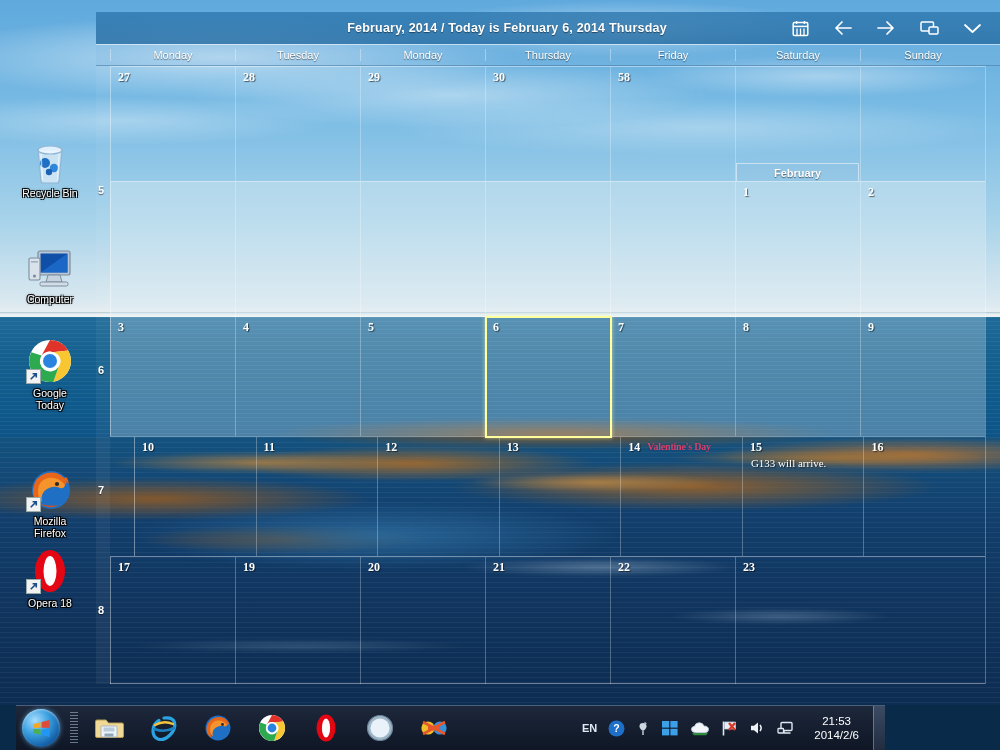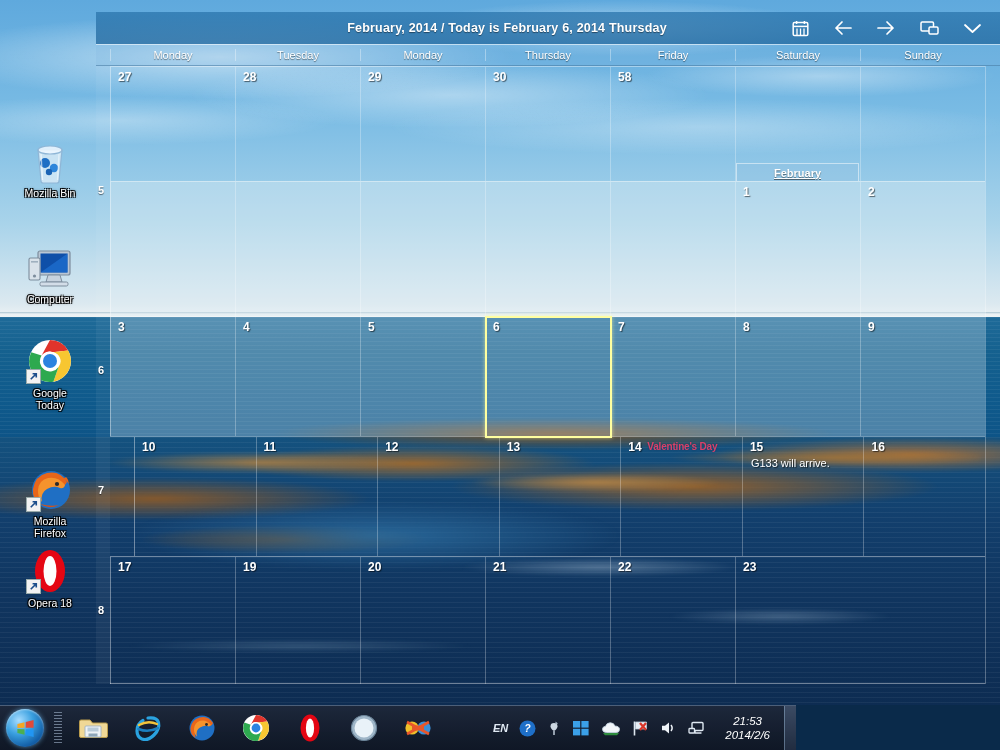--- a/index.html
+++ b/index.html
@@ -132,20 +132,21 @@
     position:absolute; left:2px; font-size:11px; font-weight:bold; color:#ffffff;
     text-shadow:0 1px 1px rgba(0,0,0,.55);
   }
   .grid-area { position:relative; flex:1; }
 
   .wrow { position:absolute; left:0; width:875px; display:flex;
           border-top:1px solid rgba(255,255,255,.40); }
   .wrow .cell {
     width:125px; height:100%; position:relative;
     border-left:1px solid rgba(255,255,255,.28);
+    font-family:Liberation Serif, serif;
   }
   .wrow .cell:first-child { border-left:1px solid rgba(255,255,255,.40); }
   .wrow .cell .dnum {
     position:absolute; left:7px; top:3px; font-size:12px; font-weight:bold;
     color:#ffffff; text-shadow:1px 1px 1px rgba(0,0,0,.55);
   }
   .wrow .cell .note {
     position:absolute; left:8px; top:20px; font-size:11px; color:#ffffff;
     text-shadow:1px 1px 1px rgba(0,0,0,.6);
   }
@@ -174,24 +175,24 @@
     position:absolute; left:0; bottom:0; width:875px; height:1px;
     background:rgba(255,255,255,.40);
   }
   .cal-right-edge {
     position:absolute; right:0; top:0; width:1px; height:100%;
     background:rgba(255,255,255,.30);
   }
 
   
   #taskbar {
-    position:absolute; left:0; bottom:0; width:796px; height:45px;
+    position:absolute; left:16px; bottom:0; width:869px; height:45px;
     background:linear-gradient(to bottom, rgba(30,40,58,.92) 0%, rgba(22,30,46,.95) 50%, rgba(16,22,36,.96) 100%);
     border-top:1px solid rgba(150,185,225,.45);
-    display:flex; align-items:center;font-style:italic;
+    display:flex; align-items:center;
   }
   .start-orb {
     width:38px; height:38px; margin-left:6px; border-radius:50%;
     background:radial-gradient(circle at 34% 30%, #a8ddff 0%, #3aa0e0 38%, #1460a8 72%, #0a3a70 100%);
     box-shadow:0 0 5px rgba(120,200,255,.6), inset 0 1px 2px rgba(255,255,255,.5);
     display:flex; align-items:center; justify-content:center; cursor:pointer; flex:none;
   }
   .start-orb svg { width:21px; height:21px; }
   .tb-grip {
     width:8px; height:32px; margin:0 6px 0 10px; flex:none;
@@ -233,21 +234,21 @@
     <svg width="44" height="46" viewBox="0 0 44 46">
       <path d="M10 12 L34 12 L31 43 Q31 45 29 45 L15 45 Q13 45 13 43 Z" fill="rgba(225,238,248,.72)" stroke="#8fb6d6" stroke-width="1.2"></path>
       <ellipse cx="22" cy="12" rx="12" ry="4" fill="rgba(240,248,255,.85)" stroke="#8fb6d6" stroke-width="1.2"></ellipse>
       <circle cx="17" cy="25" r="5" fill="#1f6fc4"></circle>
       <circle cx="26" cy="30" r="4.2" fill="#2f86da"></circle>
       <circle cx="21" cy="34" r="3.2" fill="#1a63b4"></circle>
       <path d="M13 16 L14.5 42" stroke="rgba(255,255,255,.6)" stroke-width="1.4" fill="none"></path>
       <path d="M31 16 L29.5 42" stroke="rgba(255,255,255,.45)" stroke-width="1.4" fill="none"></path>
     </svg>
   </div>
-  <div class="dlabel">Mozilla Bin</div>
+  <div class="dlabel">Recycle Bin</div>
 </div>
 
 <div class="desk-icon" style="left:6px; top:242px;">
   <div class="glyph">
     <svg width="48" height="44" viewBox="0 0 48 44">
       <rect x="12" y="5" width="32" height="24" rx="2" fill="#b9c6d4" stroke="#7d8d9d" stroke-width="1.2"></rect>
       <rect x="14.5" y="7.5" width="27" height="19" fill="#0f4fa8"></rect>
       <path d="M14.5 26.5 L41.5 7.5 L41.5 26.5 Z" fill="#1f6fd0" opacity=".75"></path>
       <path d="M22 29 L34 29 L36 36 L20 36 Z" fill="#c6d2de" stroke="#7d8d9d" stroke-width="1"></path>
       <rect x="14" y="36" width="28" height="4" rx="1.6" fill="#d3dde8" stroke="#7d8d9d" stroke-width="1"></rect>
@@ -404,21 +405,21 @@
         <div class="cell"></div>
         <div class="cell"></div>
         <div class="cell">
             <span class="dnum">1</span>
           </div>
         <div class="cell">
             <span class="dnum">2</span>
           </div>
       </div>
 
-      <div class="month-tab" style="left:626px; top:97px;text-decoration:underline;">February</div>
+      <div class="month-tab" style="left:626px; top:97px;">February</div>
 
       <div class="wrow frosted2" style="top:250px; height:120px;">
         <div class="cell">
             <span class="dnum">3</span>
           </div>
         <div class="cell">
             <span class="dnum">4</span>
           </div>
         <div class="cell">
             <span class="dnum">5</span>

